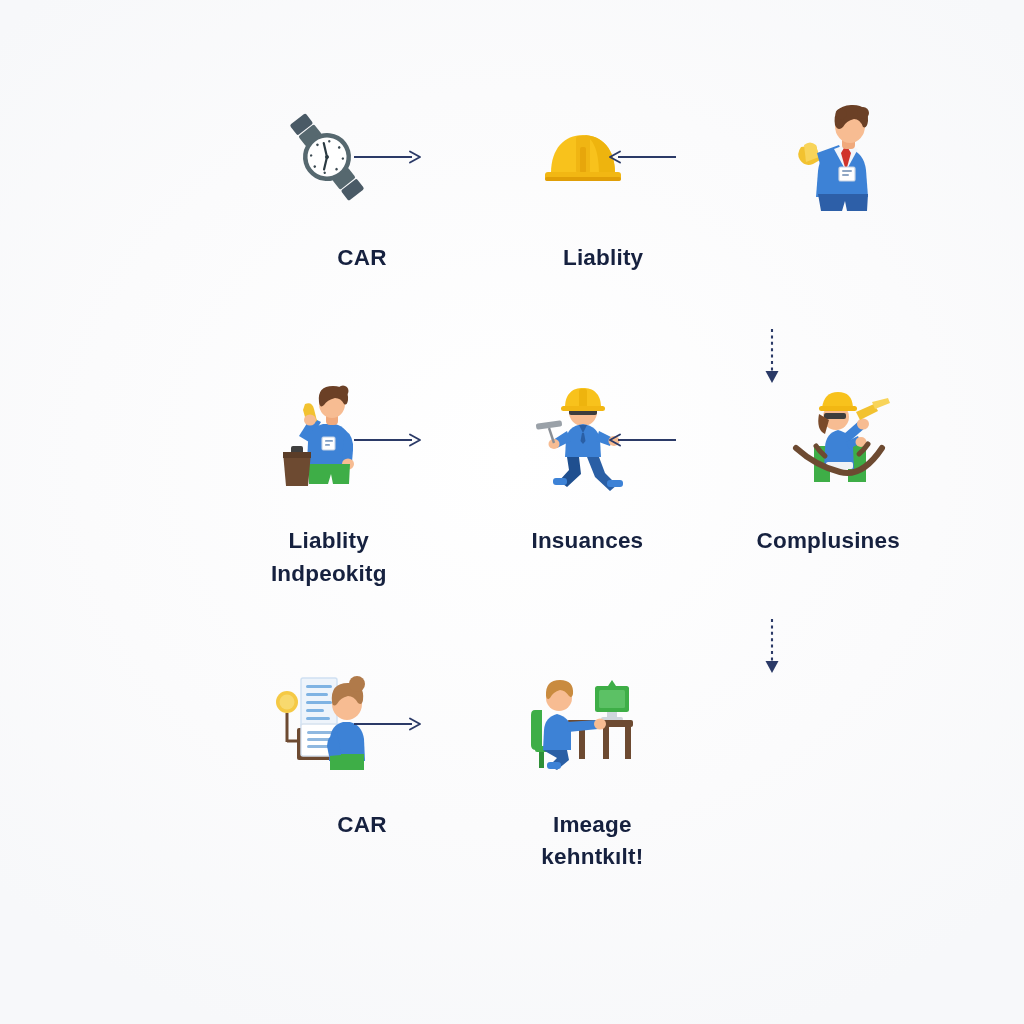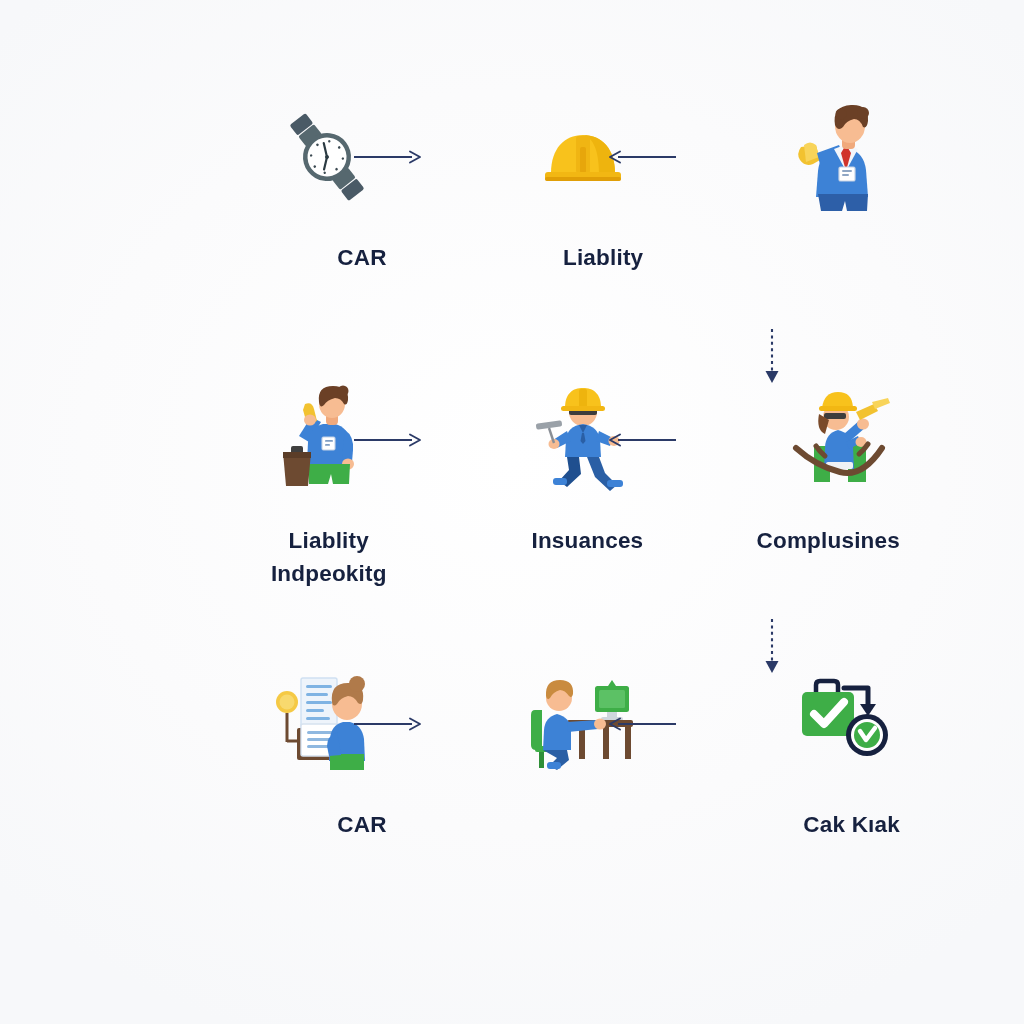--- a/index.html
+++ b/index.html
@@ -365,43 +365,19 @@
           <ellipse cx="32" cy="22" rx="13" ry="13" fill="#f7bc92"></ellipse>
           <path d="M19 20 q-1 -16 14 -16 q14 0 13 14 q-1 5 -4 2 q-4 -6 -9 -6 q-7 2 -10 8 q-3 3 -4 -2 z" fill="#c98b3f"></path>
 
           <path d="M40 46 L70 44 L71 53 L41 56 Z" fill="#3d82d6"></path>
           <ellipse cx="73" cy="48" rx="6" ry="5.5" fill="#f7bc92"></ellipse>
 
           <path d="M16 74 l24 0 l2 10 l-12 10 l-8 -4 l8 -8 z" fill="#2a5fa5"></path>
           <rect x="20" y="86" width="14" height="7" rx="3" fill="#3d82d6"></rect>
         </svg>
       </div>
-    </div>
-
-    <div class="cell">
-      <div class="icon-wrap">
-        <svg width="108" height="96" viewBox="0 0 108 96">
-
-          <path d="M30 16 l0 -7 q0 -4 4 -4 l14 0 q4 0 4 4 l0 7" fill="none" stroke="#16213f" stroke-width="4.5" stroke-linecap="round"></path>
-
-          <rect x="16" y="16" width="52" height="44" rx="5" fill="#3eae47"></rect>
-          <path d="M28 38 L38 48 L58 26" fill="none" stroke="#ffffff" stroke-width="8" stroke-linecap="round" stroke-linejoin="round"></path>
-
-          <path d="M58 12 L82 12 L82 32" fill="none" stroke="#16213f" stroke-width="5" stroke-linecap="round" stroke-linejoin="round"></path>
-          <path d="M74 28 L82 40 L90 28 Z" fill="#16213f"></path>
-
-          <circle cx="81" cy="59" r="21" fill="#16213f"></circle>
-          <circle cx="81" cy="59" r="16" fill="#ffffff"></circle>
-          <circle cx="81" cy="59" r="13" fill="#3eae47"></circle>
-          <path d="M74 55 L80 64 L89 52" fill="none" stroke="#ffffff" stroke-width="4.5" stroke-linecap="round" stroke-linejoin="round"></path>
-        </svg>
-      </div>
-      <div class="label">Cak Kıak</div>
-      <div class="h-arrow to-left">
-        <svg width="74" height="22" viewBox="0 0 74 22">
-          <line x1="12" y1="11" x2="70" y2="11" stroke="#2b3a67" stroke-width="1.9"></line>
-          <path d="M14 5.5 L4 11 L14 16.5" fill="none" stroke="#2b3a67" stroke-width="1.9" stroke-linecap="round" stroke-linejoin="round"></path>
-        </svg>
-      </div>
-    </div>
+      <div class="label">Imeage
+kehntkılt!</div>
+    </div>
+
 
   </div>
 </div>
 
 </body></html>

